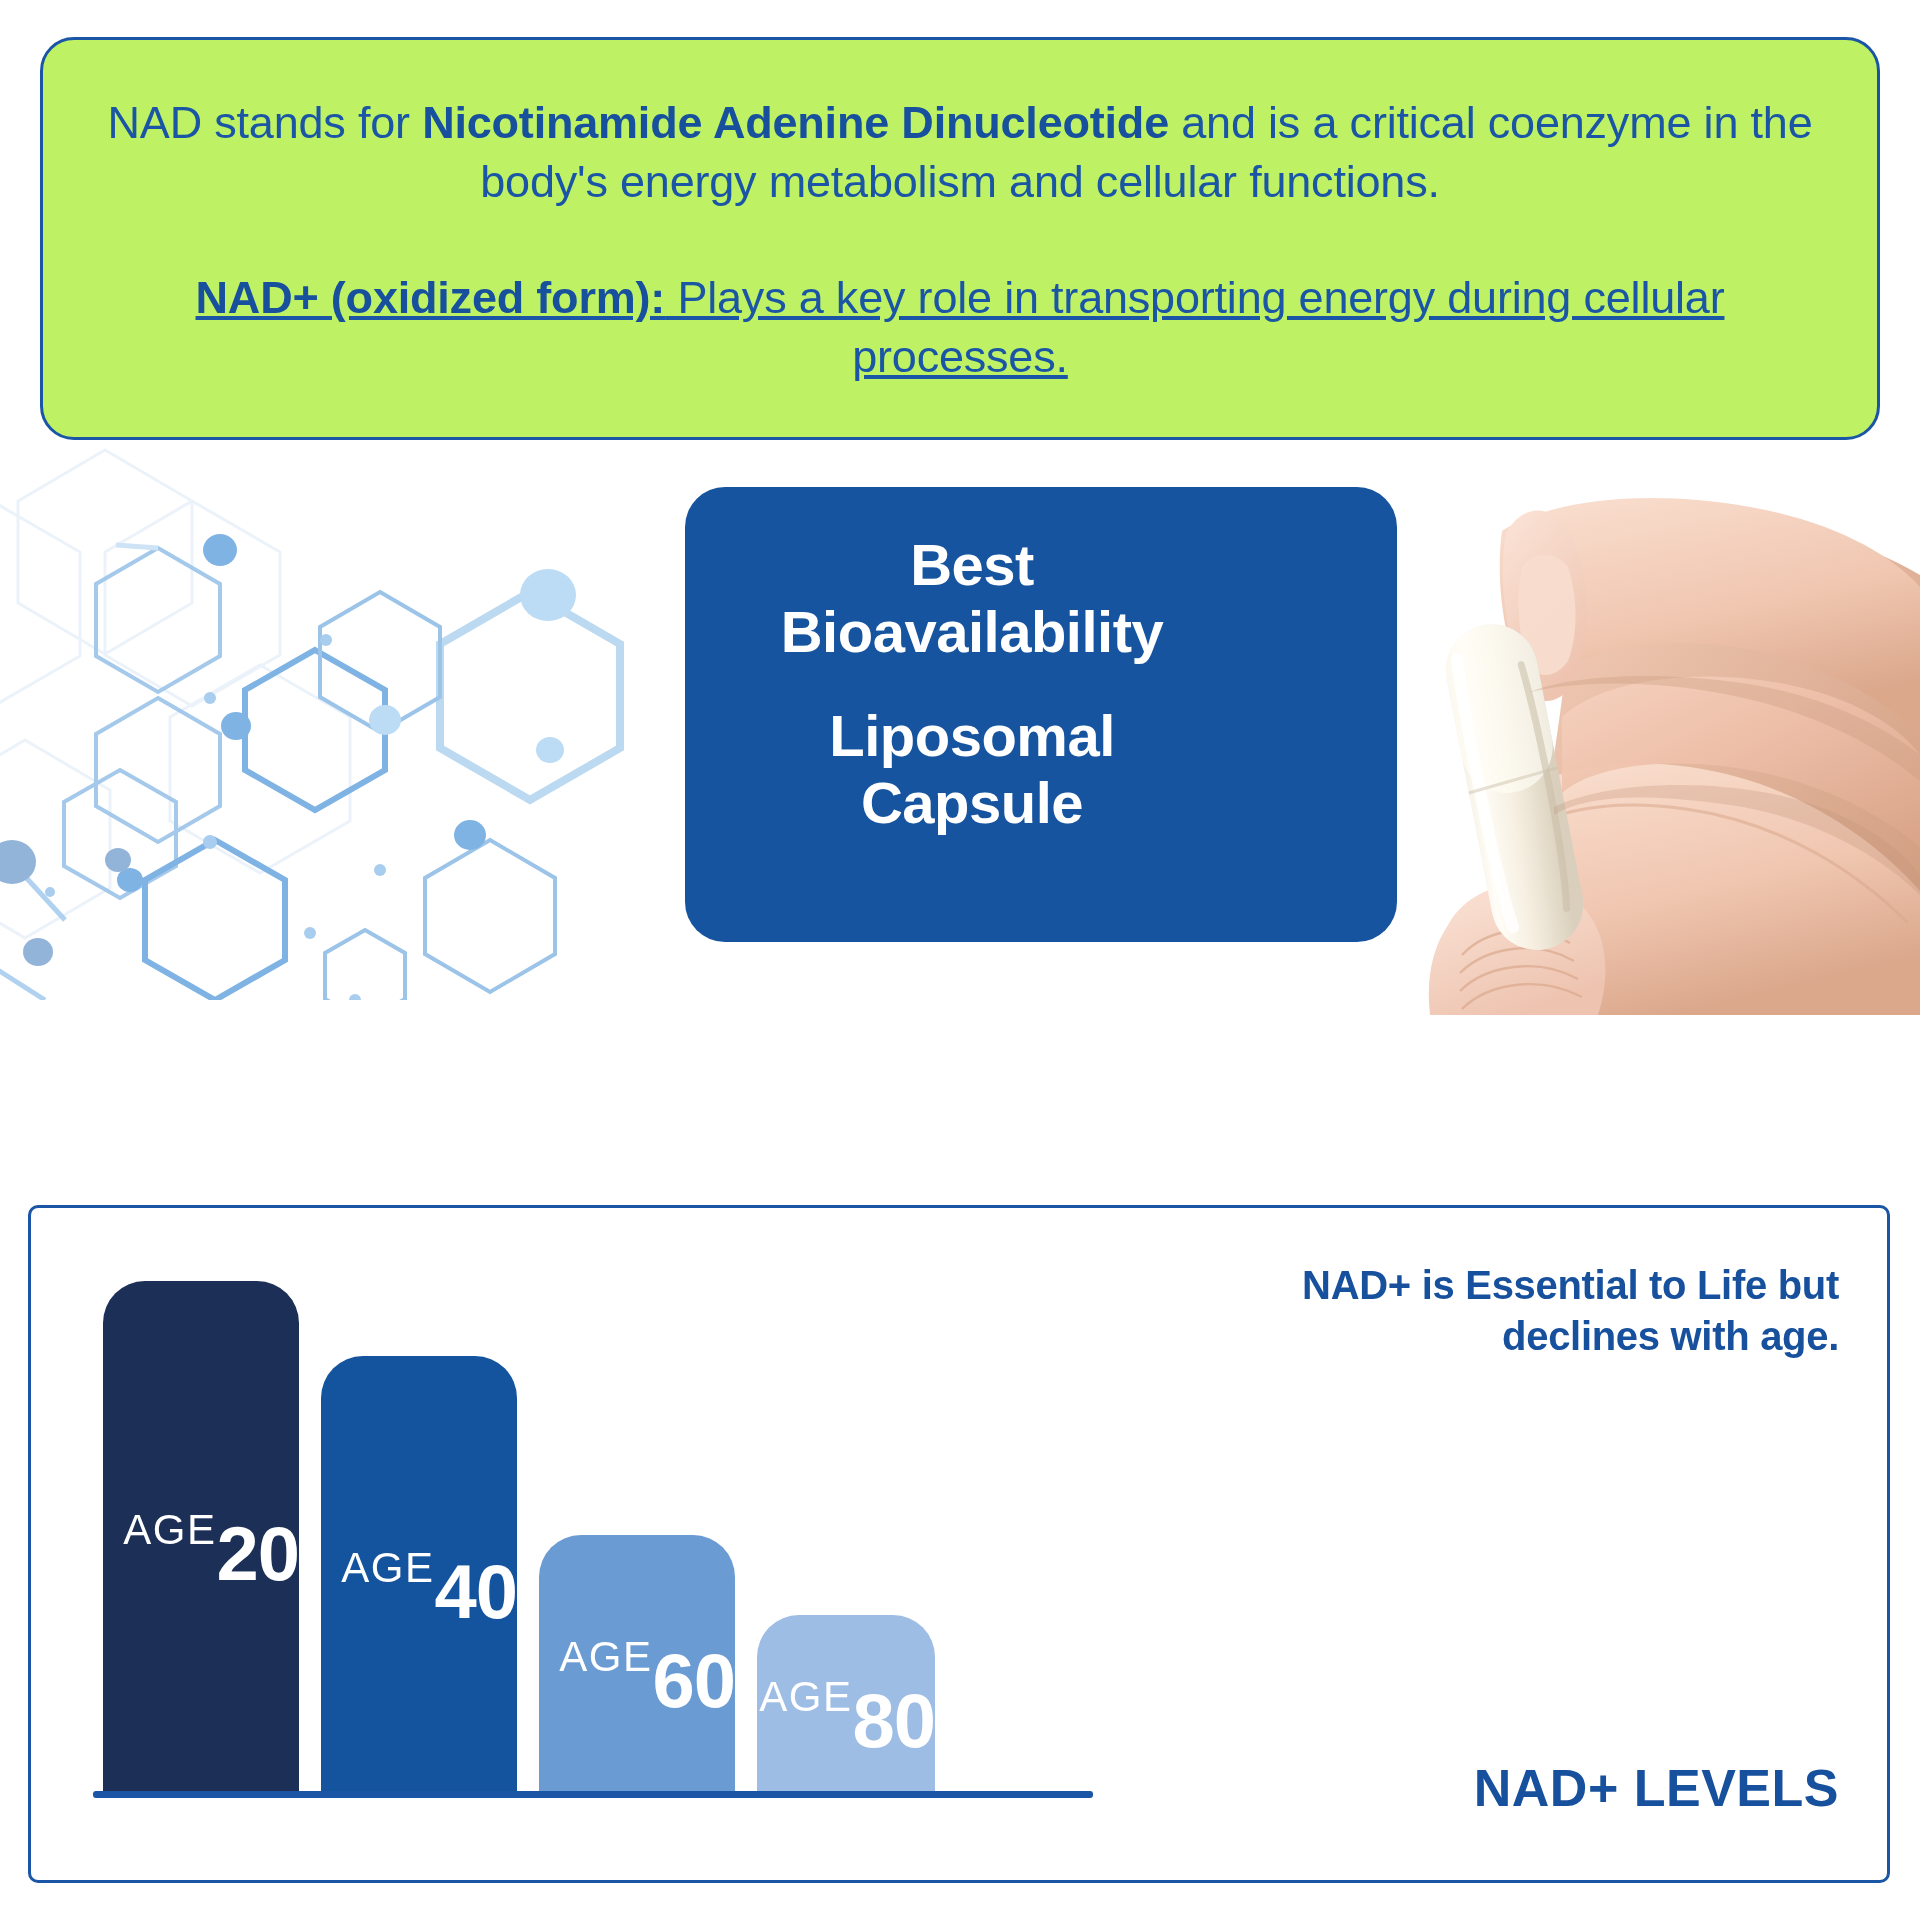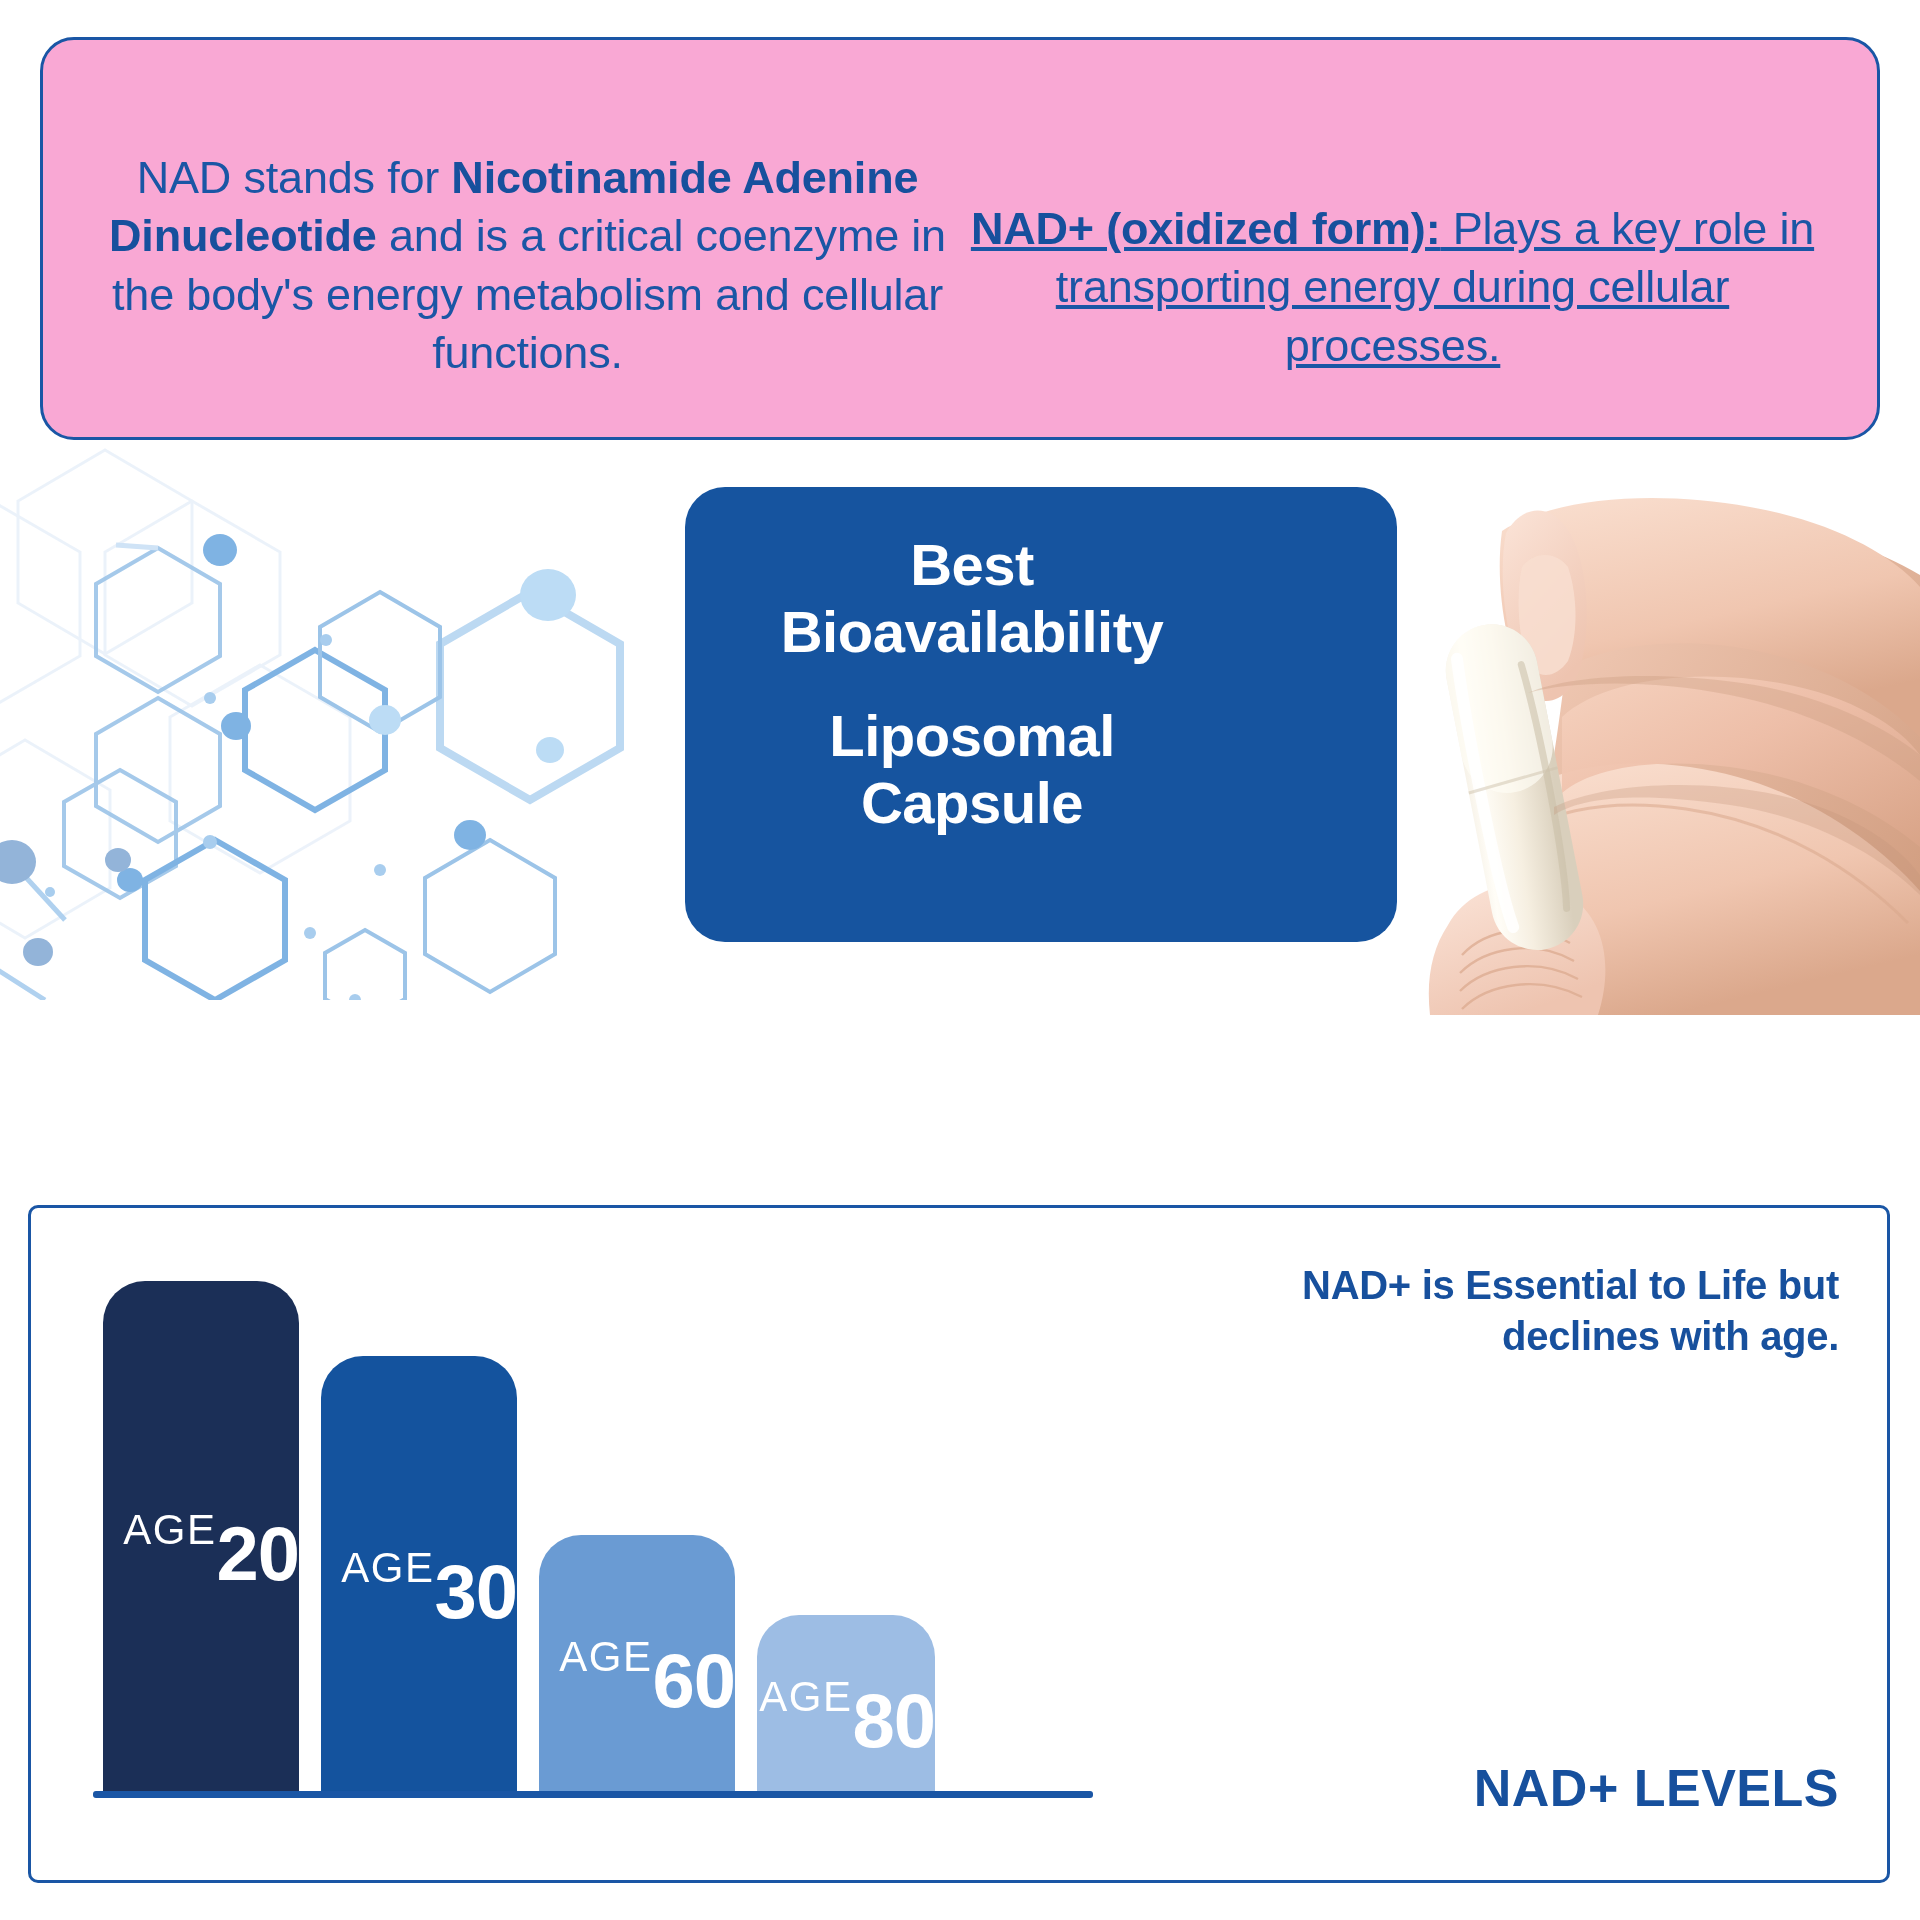--- a/index.html
+++ b/index.html
@@ -10,22 +10,22 @@
     overflow: hidden;
   }
   #page { position: relative; width: 1920px; height: 1920px; background:#fff; }
 
   
   .top-card {
     position: absolute;
     left: 40px; top: 37px; width: 1840px; height: 403px;
     border: 3px solid #1a56a5;
     border-radius: 34px;
-    background: #f9a8d4;
-    display: flex; 
+    background: #bef264;
+    display: flex; flex-direction: column;
     align-items: center; justify-content: flex-start;
     padding: 40px 52px 0 52px;
   }
   .para {
     color: #1a56a5;
     font-size: 45px;
     line-height: 1.30;
     text-align: center;
     letter-spacing: -0.2px;
     width: 100%;
@@ -305,21 +305,21 @@
 
     <div class="bars">
 
       <div class="bar" style="width:196px;height:510px;background:#1b2f57;">
         <span class="age-word">AGE</span>
         <span class="age-num">20</span>
       </div>
 
       <div class="bar" style="width:196px;height:435px;background:#14539e;">
         <span class="age-word">AGE</span>
-        <span class="age-num">30</span>
+        <span class="age-num">40</span>
       </div>
 
       <div class="bar" style="width:196px;height:256px;background:#6a9bd3;">
         <span class="age-word">AGE</span>
         <span class="age-num">60</span>
       </div>
 
       <div class="bar" style="width:178px;height:176px;background:#9dbde4;">
         <span class="age-word">AGE</span>
         <span class="age-num">80</span>

